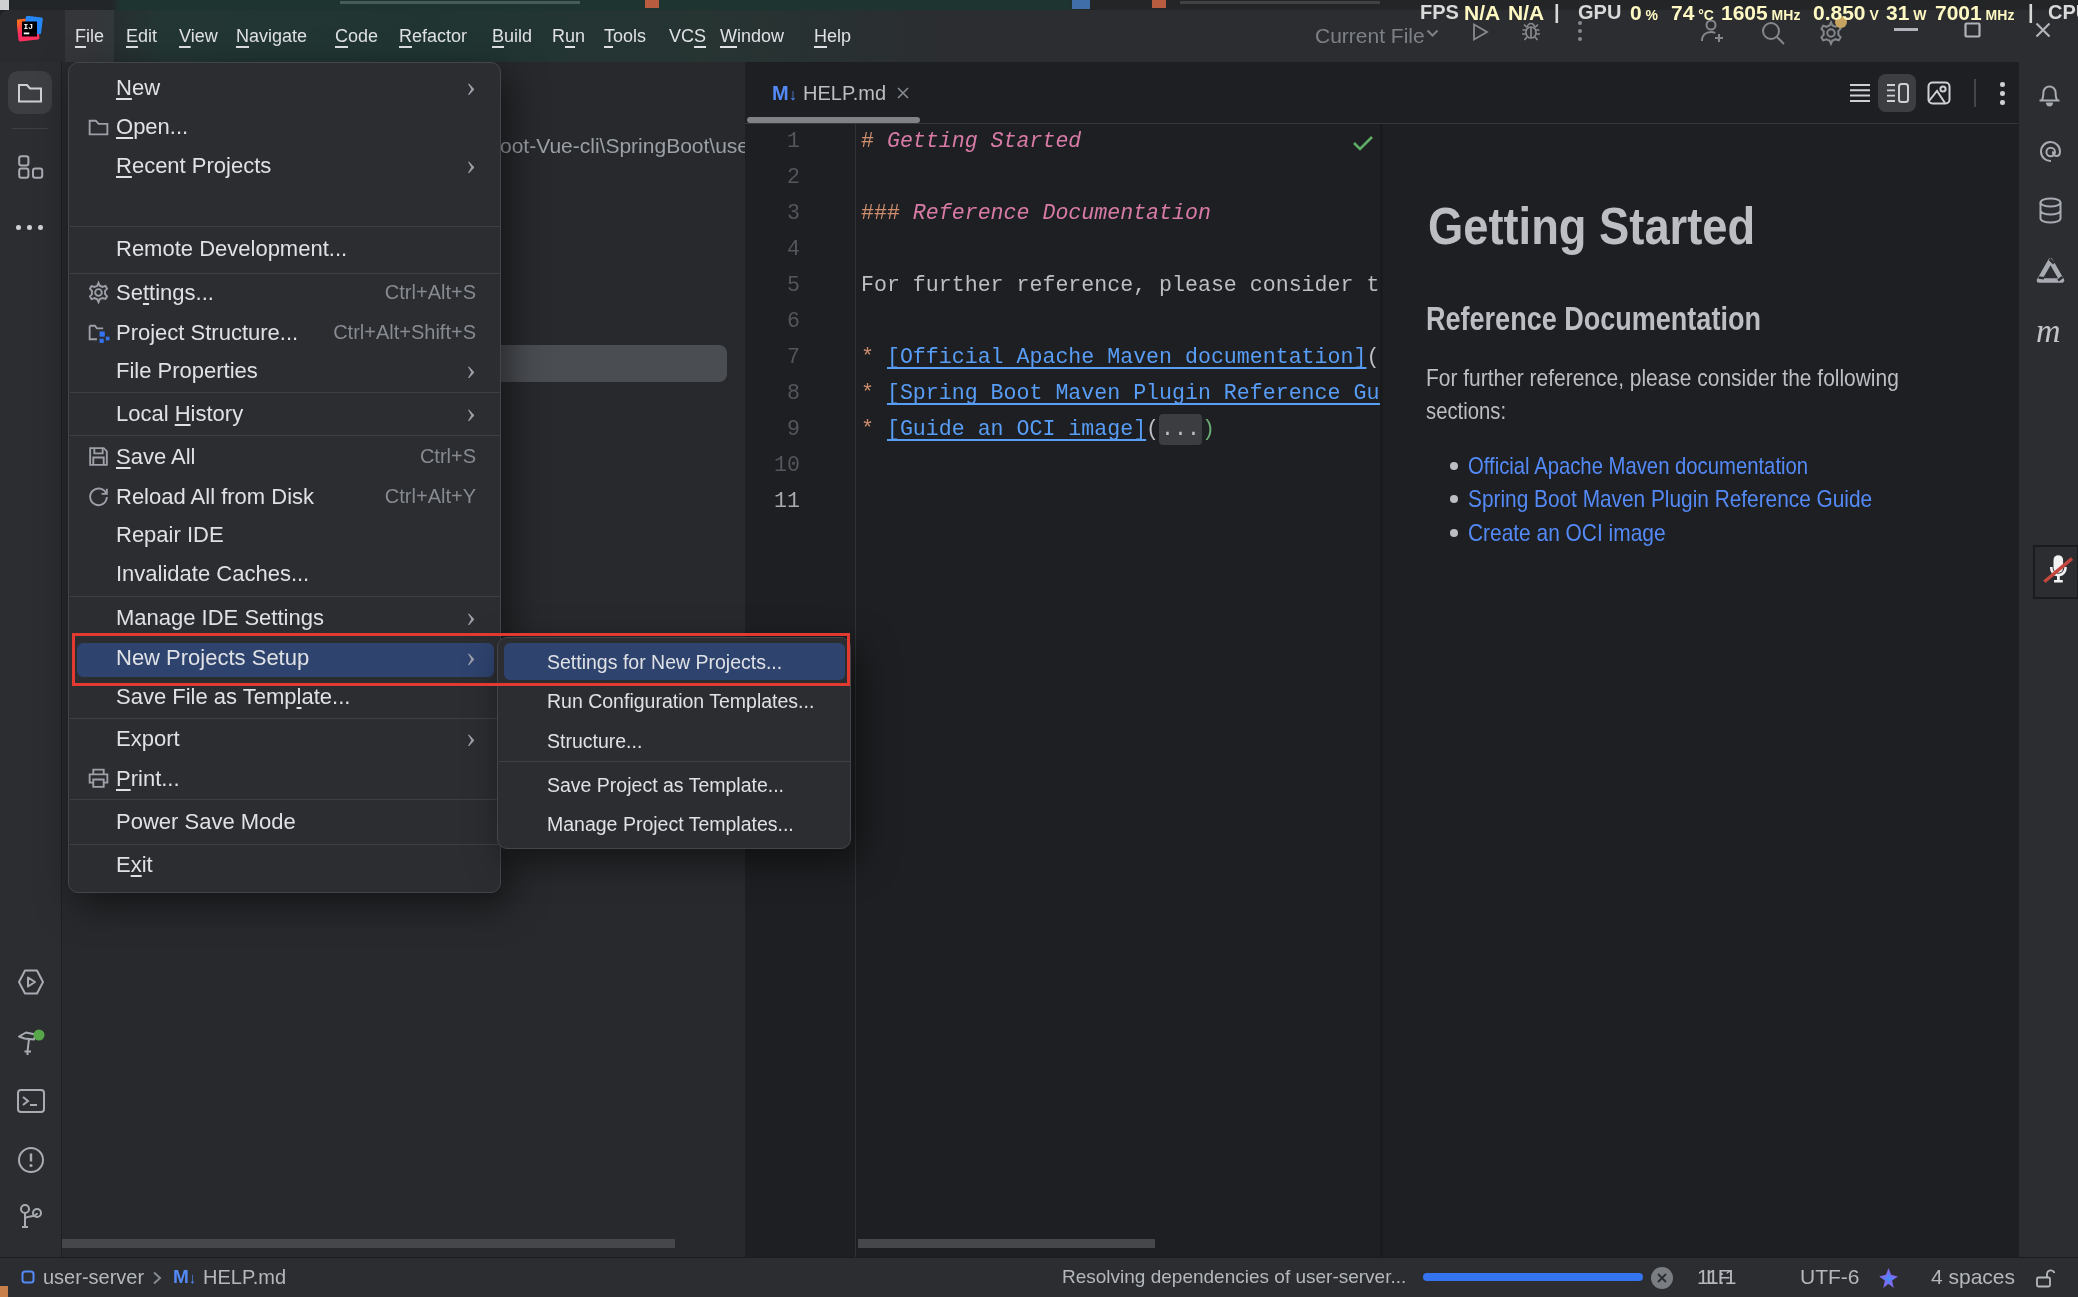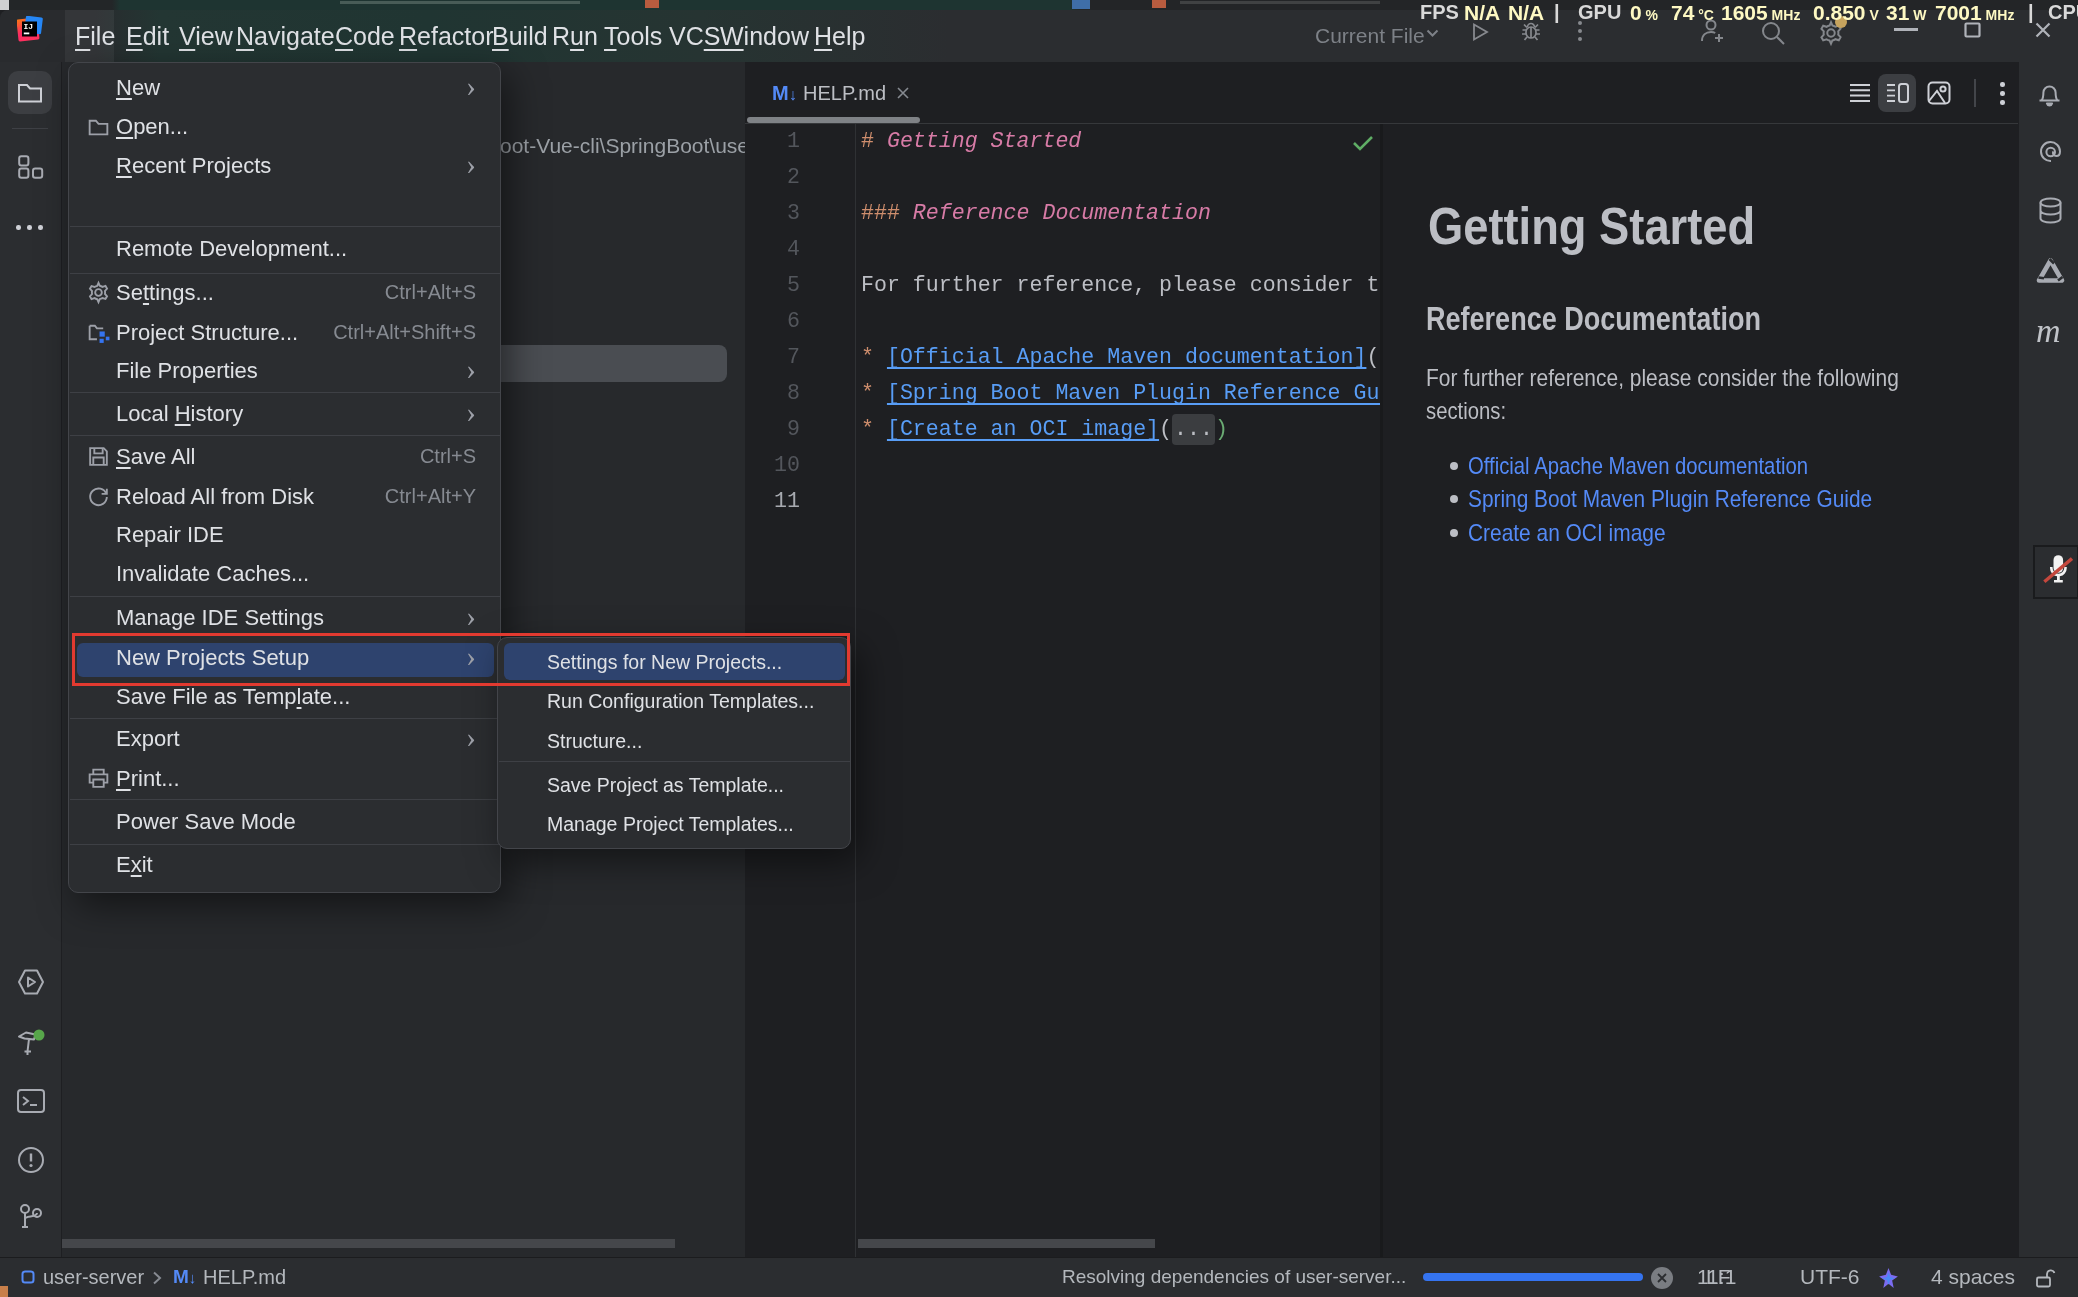--- a/index.html
+++ b/index.html
@@ -7,21 +7,21 @@
 body { position:relative; overflow:hidden; background:#1e1f22; font-family:"Liberation Sans",sans-serif; }
 .abs { position:absolute; }
 
 #topstrip { left:0; top:0; width:2078px; height:10px;
   background:linear-gradient(90deg,#232628 0px,#232628 112px,#1e3431 120px,#1e3431 1070px,#232527 1080px,#232527 2078px); }
 
 #titlebar { left:0; top:10px; width:2078px; height:52px;
   background:linear-gradient(90deg,#292b2e 0px,#292b2e 95px,#233633 160px,#203532 430px,#263432 700px,#2b2d30 950px,#2b2d30 2078px);
   border-top-left-radius:8px; }
 #cornerlight { left:0; top:0; width:9px; height:10px; background:#cfd0d1; }
-.mi { position:absolute; top:10px; height:52px; line-height:52px; color:#dfe1e5; font-size:25px; }
+.mi { position:absolute; top:10px; height:52px; line-height:52px; color:#dfe1e5; font-size:18px; }
 .mi u { text-decoration-thickness:2px; text-underline-offset:4px; }
 #filehl { left:65px; top:10px; width:49px; height:52px; background:rgba(255,255,255,0.055); }
 #curfile { left:1315px; top:10px; height:52px; line-height:52px; color:#7d8187; font-size:21px; }
 
 .osd { position:absolute; top:0px; height:25px; line-height:25px; color:#fef9c3; font-weight:bold; font-size:21px; z-index:40; }
 .osdl { font-weight:bold; color:#d9d9d9; font-size:20px; }
 .osdu { font-size:14px; font-weight:bold; }
 
 #lstripe { left:0; top:62px; width:62px; height:1195px; background:#2b2d30; border-right:1px solid #1e1f22; }
 
@@ -236,21 +236,21 @@
   <div class="lnum" style="top:277px;">7</div>
   <div class="lnum" style="top:313px;">8</div>
   <div class="lnum" style="top:349px;">9</div>
   <div class="lnum" style="top:385px;">10</div>
   <div class="lnum" style="top:421px; color:#a7aab0;">11</div>
   <div class="cline" style="top:61px;"><span class="o">#</span><span class="h"> Getting Started</span></div>
   <div class="cline" style="top:133px;"><span class="o">###</span><span class="h"> Reference Documentation</span></div>
   <div class="cline" style="top:205px;"><span class="t">For further reference, please consider the</span></div>
   <div class="cline" style="top:277px;"><span class="o">*</span><span class="t"> </span><span class="lk">[Official Apache Maven documentation]</span><span class="t">(​</span></div>
   <div class="cline" style="top:313px;"><span class="o">*</span><span class="t"> </span><span class="lk">[Spring Boot Maven Plugin Reference Guide]</span></div>
-  <div class="cline" style="top:349px;"><span class="o">*</span><span class="t"> </span><span class="lk">[Create an OCI image]</span><span class="t">(</span><span style="display:inline-block;background:#3b3d40;border-radius:4px;color:#bcbec4;height:31px;line-height:31px;vertical-align:middle;padding:0 2px;">...</span><span style="color:#6aab73;">)</span></div>
+  <div class="cline" style="top:349px;"><span class="o">*</span><span class="t"> </span><span class="lk">[Guide an OCI image]</span><span class="t">(</span><span style="display:inline-block;background:#3b3d40;border-radius:4px;color:#bcbec4;height:31px;line-height:31px;vertical-align:middle;padding:0 2px;">...</span><span style="color:#6aab73;">)</span></div>
   <svg style="position:absolute;left:607px;top:72px;" width="22" height="18" viewBox="0 0 22 18" fill="none" stroke="#5fad65" stroke-width="2.6">
       <path d="M2 9 L8 15 L20 3"></path>
     </svg>
   <div id="edhsb"></div>
 </div>
 <div class="abs" id="divider"></div>
 <div class="abs" id="preview">
   <div style="position:absolute;left:45px;top:134px;font-size:52px;font-weight:bold;color:#bcbec4;white-space:nowrap;transform:scaleX(0.871);transform-origin:left top;" id="pvh1">Getting Started</div>
   <div style="position:absolute;left:43px;top:238px;font-size:33px;font-weight:bold;color:#bcbec4;white-space:nowrap;transform:scaleX(0.819);transform-origin:left top;" id="pvh3">Reference Documentation</div>
   <div style="position:absolute;left:43px;top:302px;font-size:24px;color:#bcbec4;white-space:nowrap;transform:scaleX(0.873);transform-origin:left top;" id="pvp1">For further reference, please consider the following</div>

